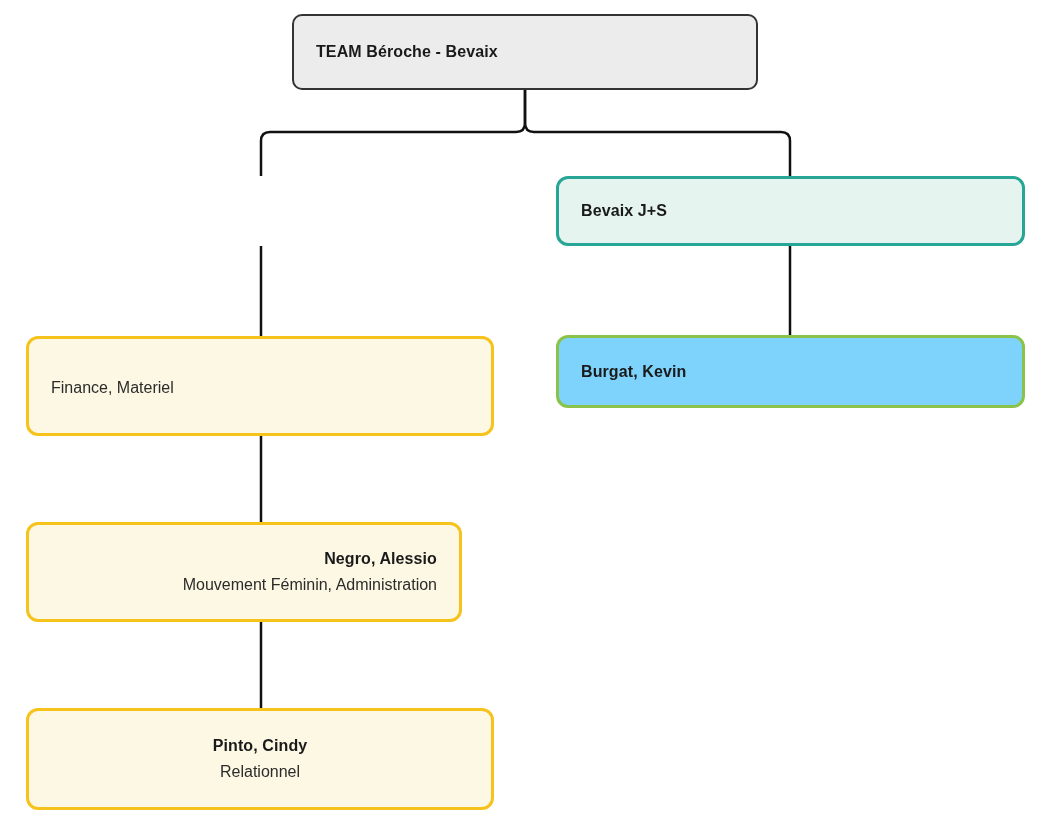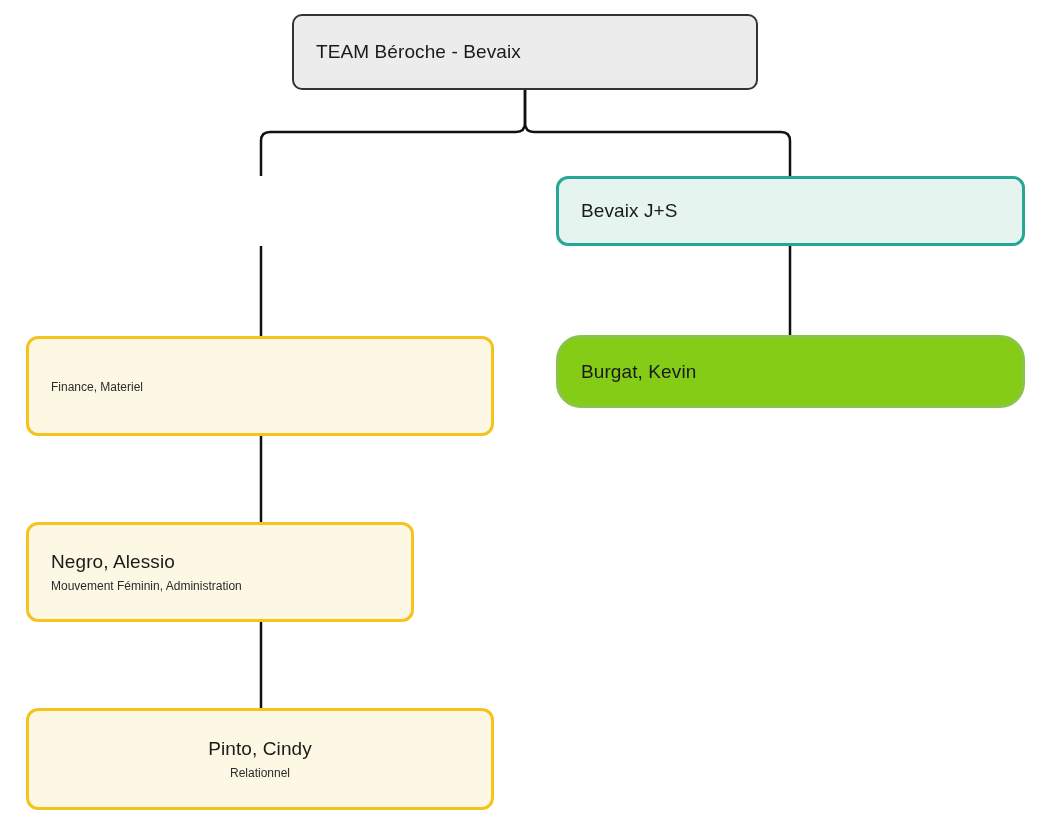--- a/index.html
+++ b/index.html
@@ -36,39 +36,39 @@
     display: flex;
     flex-direction: column;
     justify-content: center;
     padding: 0 22px;
   }
   .node--root {
     border-width: 2.5px;
     border-radius: 10px;
   }
   .node-title {
-    font-size: 19px;
-    font-weight: normal;
+    font-size: 16px;
+    font-weight: bold;
     letter-spacing: 0.1px;
     line-height: 1.35;
   }
   .node-subtitle {
-    font-size: 12px;
+    font-size: 16px;
     font-weight: normal;
     color: #2b2b2b;
     line-height: 1.45;
     margin-top: 3px;
   }
   
   #node-root        { left: 292px; top: 14px;  width: 466px; height: 76px;  }
   #node-coresp      { left: 26px;  top: 176px; width: 468px; height: 70px;  }
   #node-coach       { left: 556px; top: 176px; width: 469px; height: 70px;  }
   #node-jeanmonod   { left: 26px;  top: 336px; width: 468px; height: 100px; }
   #node-burgat      { left: 556px; top: 335px; width: 469px; height: 73px;  }
-  #node-negro       { left: 26px;  top: 522px; width: 388px; height: 100px; }
+  #node-negro       { left: 26px;  top: 522px; width: 436px; height: 100px; text-align: right; }
   #node-pinto       { left: 26px;  top: 708px; width: 468px; height: 102px; text-align: center; }
 </style>
 </head>
 <body>
 
 <div class="canvas">
 
   <svg class="connectors" viewBox="0 0 1054 826" xmlns="http://www.w3.org/2000/svg">
     <path d="M525 90 V123 Q525 132 516 132 H270 Q261 132 261 141 V176" style="stroke: rgb(17, 17, 17);"></path>
     <path d="M525 90 V123 Q525 132 534 132 H781 Q790 132 790 141 V176" style="stroke: rgb(17, 17, 17);"></path>
@@ -84,21 +84,21 @@
 
 
   <div id="node-coach" class="node" style="background-color: rgb(230, 244, 240); border-color: rgb(39, 166, 149);">
     <div class="node-title">Bevaix J+S</div>
   </div>
 
   <div id="node-jeanmonod" class="node" style="background-color: rgb(253, 248, 228); border-color: rgb(246, 195, 29);">
     <div class="node-subtitle">Finance, Materiel</div>
   </div>
 
-  <div id="node-burgat" class="node" style="background-color: #84cc16; border-color: rgb(139, 195, 74); border-radius: 25px;">
+  <div id="node-burgat" class="node" style="background-color: #7dd3fc; border-color: rgb(139, 195, 74);">
     <div class="node-title">Burgat, Kevin</div>
   </div>
 
   <div id="node-negro" class="node" style="background-color: rgb(253, 248, 228); border-color: rgb(246, 195, 29);">
     <div class="node-title">Negro, Alessio</div>
     <div class="node-subtitle">Mouvement Féminin, Administration</div>
   </div>
 
   <div id="node-pinto" class="node" style="background-color: rgb(253, 248, 228); border-color: rgb(246, 195, 29);">
     <div class="node-title">Pinto, Cindy</div>

